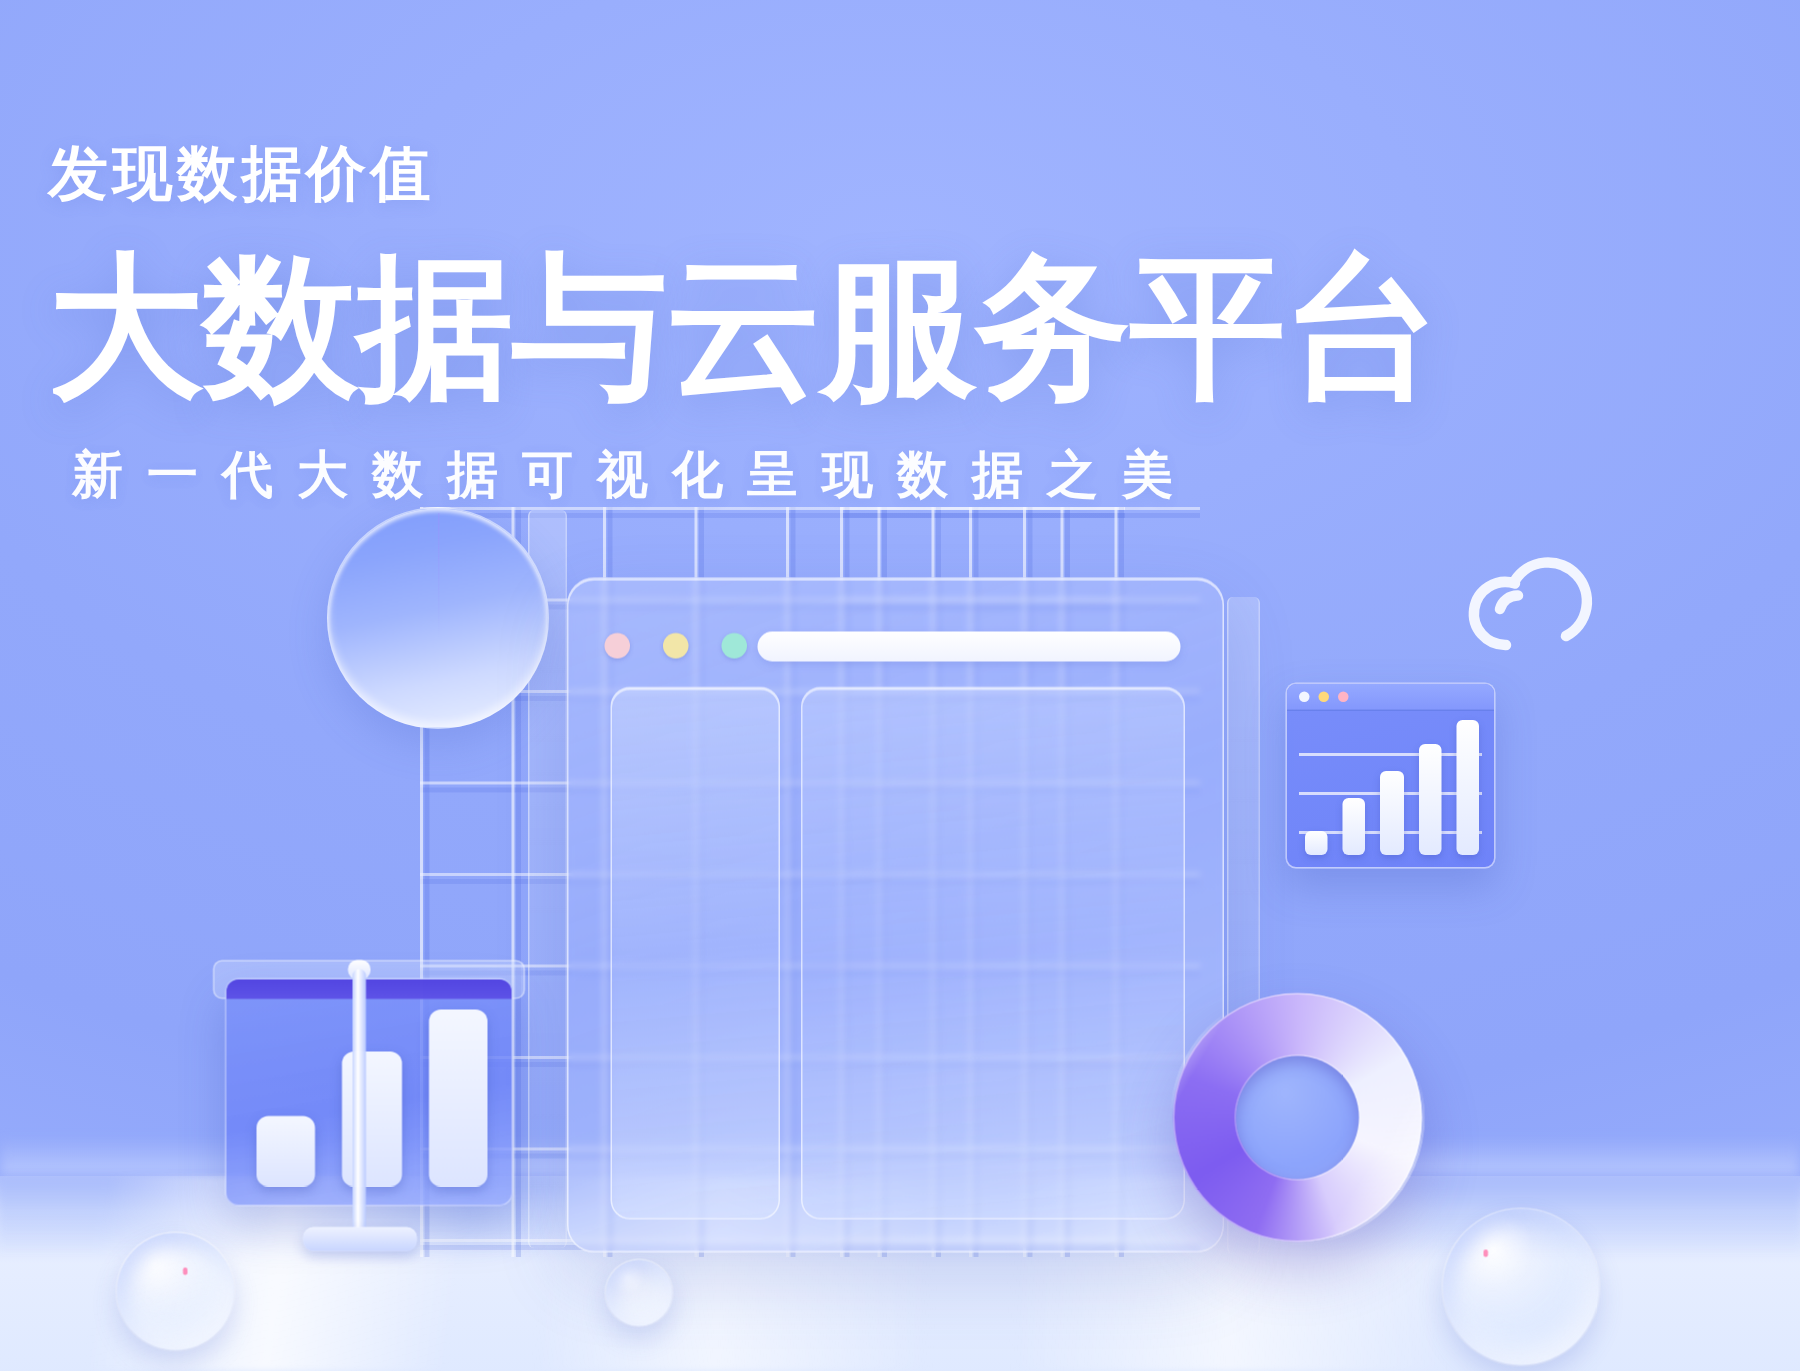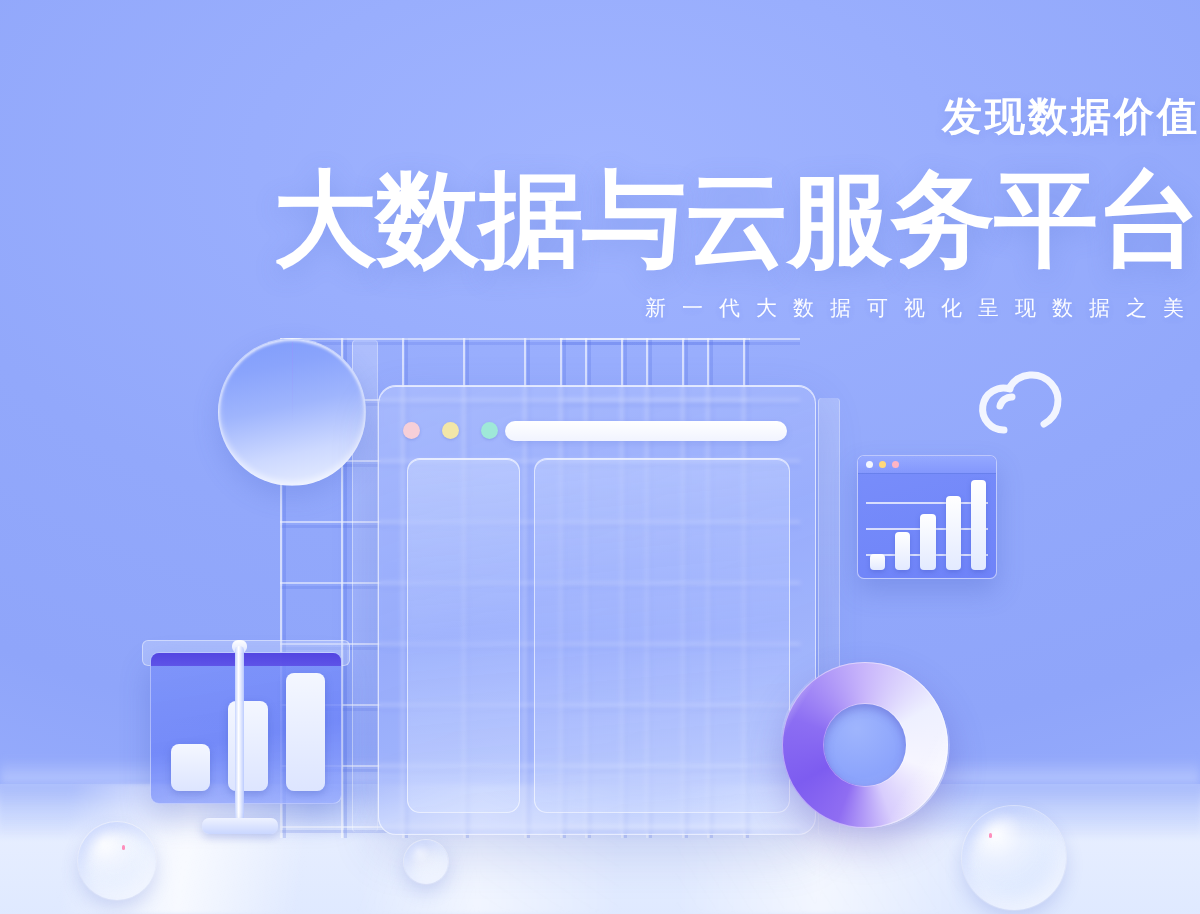--- a/index.html
+++ b/index.html
@@ -52,32 +52,32 @@
     background-image:
       linear-gradient(to right, rgba(64,92,220,.35) 0 3px, transparent 3px),
       linear-gradient(to bottom, rgba(64,92,220,.30) 0 3px, transparent 3px);
     background-size:61px 61px;
     background-position:3px 4px;
     opacity:.55;
   }
   .grid-wrap2{ position:absolute; left:560px; top:338px; width:240px; height:500px; }
 
   
-  .hero { position:absolute; left:0; right:0; top:0; text-align:right; z-index:30; }
+  .hero { position:absolute; left:0; right:0; top:0; text-align:left; z-index:30;padding-left:32px; }
   .kicker {
     margin-top:96px; color:#ffffff; font-size:40px; font-weight:700;
     letter-spacing:3px; line-height:1; text-shadow:0 2px 10px rgba(90,115,215,.22);
   }
   .headline {
     margin-top:30px; color:#ffffff; font-weight:700; font-size:104px;
     letter-spacing:-1px; line-height:1.02;
     text-shadow:0 6px 26px rgba(84,110,210,.28);
   }
   .subline {
-    margin-top:22px; color:#ffffff; font-size:21px; font-weight:400;
+    margin-top:22px; color:#ffffff; font-size:34px; font-weight:700;
     letter-spacing:16px; padding-left:16px; opacity:.97;
     text-shadow:0 2px 9px rgba(90,115,215,.18);
   }
 
   
   .disc{
     position:absolute; left:218px; top:338px; width:148px; height:148px; border-radius:50%;
     background:linear-gradient(168deg,#7f9cfb 0%, #8aa4fc 22%, #9fb5fd 46%, #cdd9ff 74%, #eaf0ff 100%);
     box-shadow:
       0 10px 26px rgba(70,96,200,.22),

